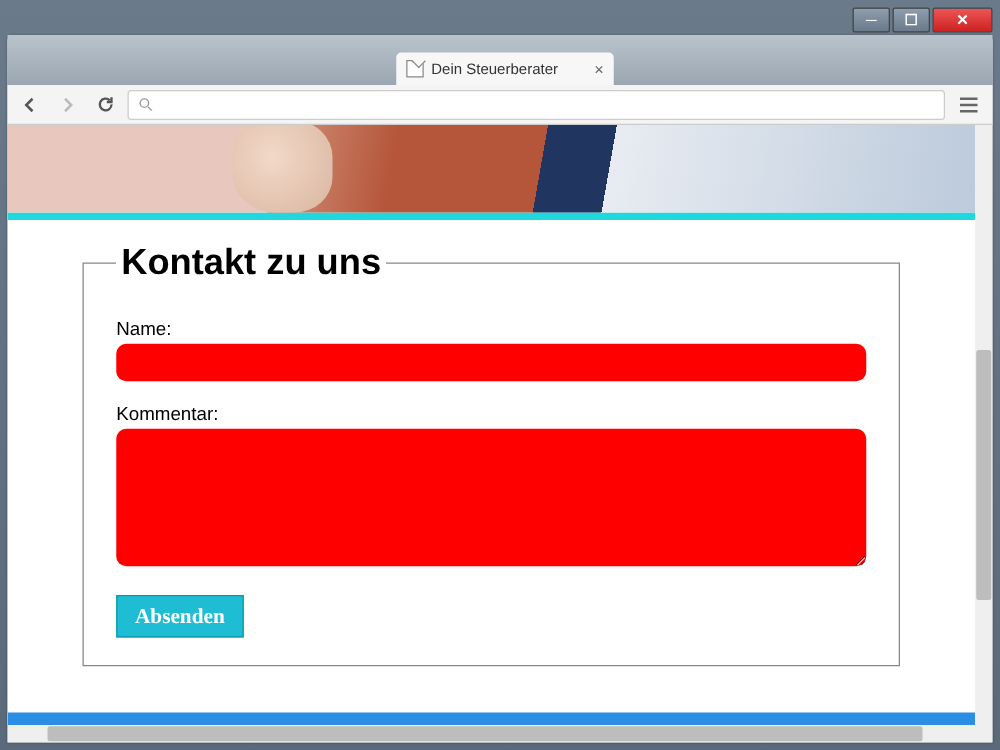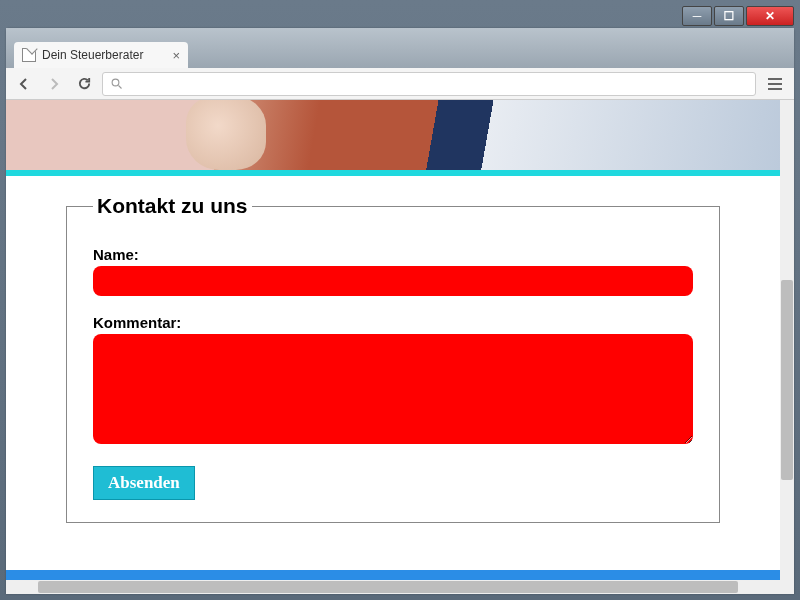--- a/index.html
+++ b/index.html
@@ -5,21 +5,21 @@
     * { box-sizing: border-box; margin: 0; padding: 0; }
     body, html { width: 800px; height: 600px; overflow: hidden; font-family: Arial, sans-serif; }
     
     .window { width: 800px; height: 600px; background: linear-gradient(#6a7a8a, #5a6a7a); padding: 4px 4px 6px 4px; position: relative; }
     .titlebar { height: 24px; display: flex; justify-content: flex-end; align-items: center; padding-right: 2px; }
     .titlebar .btns { display: flex; gap: 2px; }
     .titlebar .tb-btn { width: 30px; height: 20px; background: linear-gradient(#8e9eae, #6a7a8a); border: 1px solid #444; border-radius: 2px; display: flex; align-items: center; justify-content: center; color: #fff; font-size: 12px; font-weight: bold; font-family: Arial; }
     .titlebar .tb-close { width: 48px; background: linear-gradient(#e55, #c22); }
 
     .browser-shell { position: absolute; top: 28px; left: 6px; right: 6px; bottom: 6px; background: #fff; border-radius: 4px 4px 0 0; display: flex; flex-direction: column; box-shadow: 0 0 2px rgba(0,0,0,.3); }
-    .tabstrip { height: 40px; background: linear-gradient(#b9c3cc, #9aa6b1); display: flex; align-items: flex-end; padding-left: 8px; }
+    .tabstrip { height: 40px; background: linear-gradient(#b9c3cc, #9aa6b1); display: flex; align-items: flex-end; padding-left: 8px; justify-content: center; }
     .tab { background: #f7f7f7; height: 26px; width: 174px; border-radius: 4px 4px 0 0; display: flex; align-items: center; padding: 0 8px; font-size: 12px; color: #333; gap: 6px; }
     .tab .favicon { width: 14px; height: 14px; border: 1px solid #888; background: #fff; position: relative; }
     .tab .favicon::after { content: ""; position: absolute; top: -4px; right: -1px; width: 7px; height: 7px; border-left: 1px solid #888; border-bottom: 1px solid #888; background: #f7f7f7; transform: rotate(-45deg); }
     .tab .title { flex: 1; overflow: hidden; white-space: nowrap; }
     .tab .close { color: #666; font-size: 13px; }
 
     .toolbar { height: 32px; display: flex; align-items: center; padding: 0 6px; gap: 6px; border-bottom: 1px solid #ccc; background: #f4f4f4; }
     .tbtn { width: 24px; height: 24px; display: flex; align-items: center; justify-content: center; color: #555; font-size: 16px; border-radius: 3px; }
     .tbtn.disabled { color: #bbb; }
     .omnibox { flex: 1; height: 24px; border: 1px solid #ccc; border-radius: 3px; background: #fff; display: flex; align-items: center; padding: 0 8px; gap: 6px; color: #999; font-size: 13px; }
@@ -33,24 +33,24 @@
     .hscroll { position: absolute; left: 0; right: 14px; bottom: 0; height: 14px; background: #efefef; }
     .hscroll .thumb { position: absolute; left: 32px; right: 42px; top: 1px; bottom: 1px; background: #bdbdbd; border-radius: 2px; }
     .scroll-corner { position: absolute; right: 0; bottom: 0; width: 14px; height: 14px; background: #efefef; }
 
     
     .hero { height: 70px; background: linear-gradient(100deg, #e8c7bf 0%, #e8c7bf 28%, #d09078 28%, #b5553a 40%, #b5553a 55%, #203560 55%, #203560 62%, #e8ecf2 62%, #bccadb 100%); position: relative; }
     .thumb-img { position: absolute; top: -4px; left: 180px; width: 80px; height: 74px; background: radial-gradient(circle at 40% 40%, #f2d9c9, #d9b69f); border-radius: 36% 40% 38% 42%; }
     .divider { height: 6px; background: #1fd8de; }
     .page-body { padding: 18px 60px 0 60px; }
     fieldset.contact { border: 1px solid #888; padding: 20px 26px 22px 26px; }
-    fieldset.contact legend { font-size: 21px; font-weight: bold; padding: 0 4px; }
+    fieldset.contact legend { font-size: 29px; font-weight: bold; padding: 0 4px; }
     .form-row { display: flex; gap: 36px; margin-top: 8px; }
     .form-col { flex: 1; }
-    .lbl { font-size: 15px; font-weight: bold; color: #000; margin-bottom: 3px; }
+    .lbl { font-size: 15px; font-weight: normal; color: #000; margin-bottom: 3px; }
     .redfield { width: 100%; height: 30px; background: #f00; border: none; border-radius: 8px; }
     .redarea { width: 100%; height: 110px; background: #f00; border: none; border-radius: 8px; resize: both; }
     .wide { margin-top: 18px; }
     .submit-row { margin-top: 18px; }
     .submit-btn { background: #1fbdd4; color: #fff; border: 1px solid #0a96ac; padding: 6px 14px; font-size: 17px; font-weight: bold; font-family: Georgia, 'Times New Roman', serif; }
     .bottom-bar { position: absolute; left: 0; right: 0; bottom: 0; height: 10px; background: #2b8de6; }
   </style>
 </head>
 <body>
 

